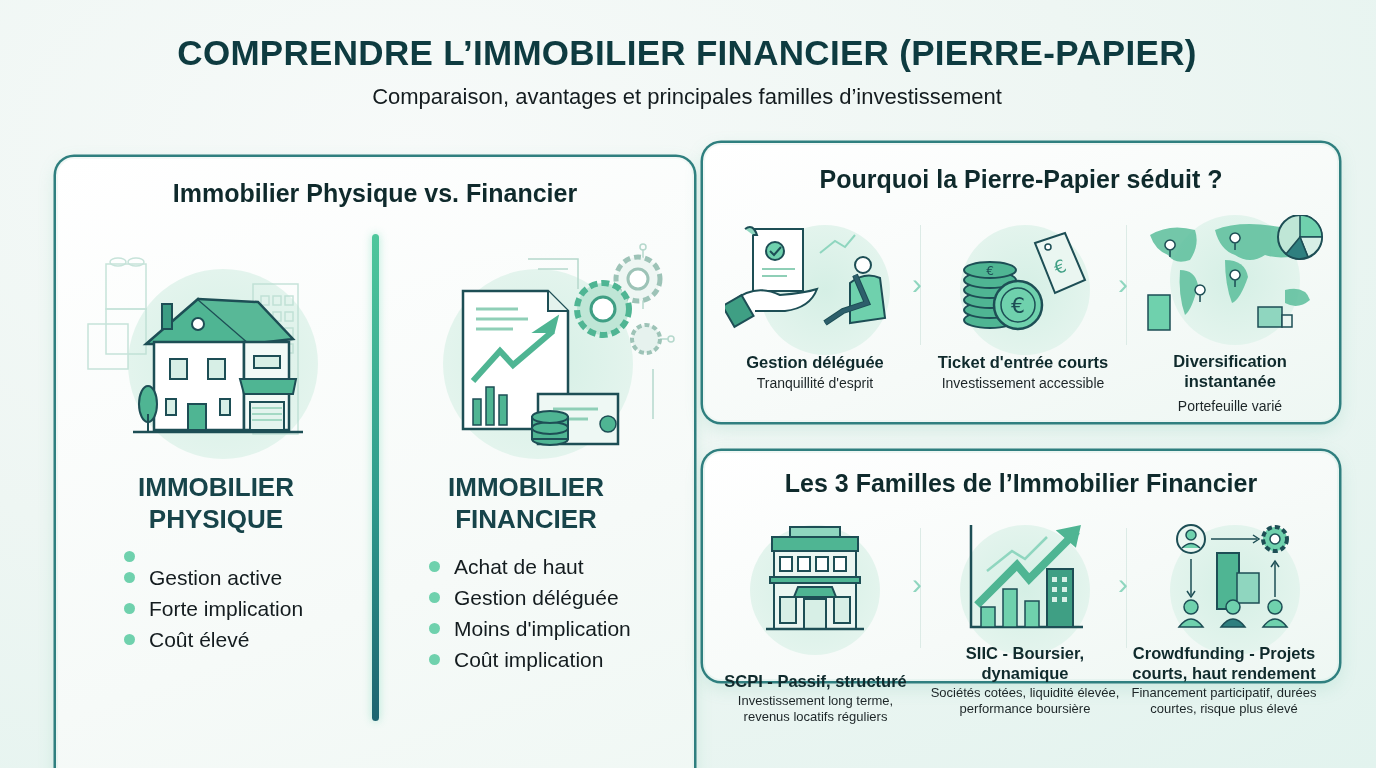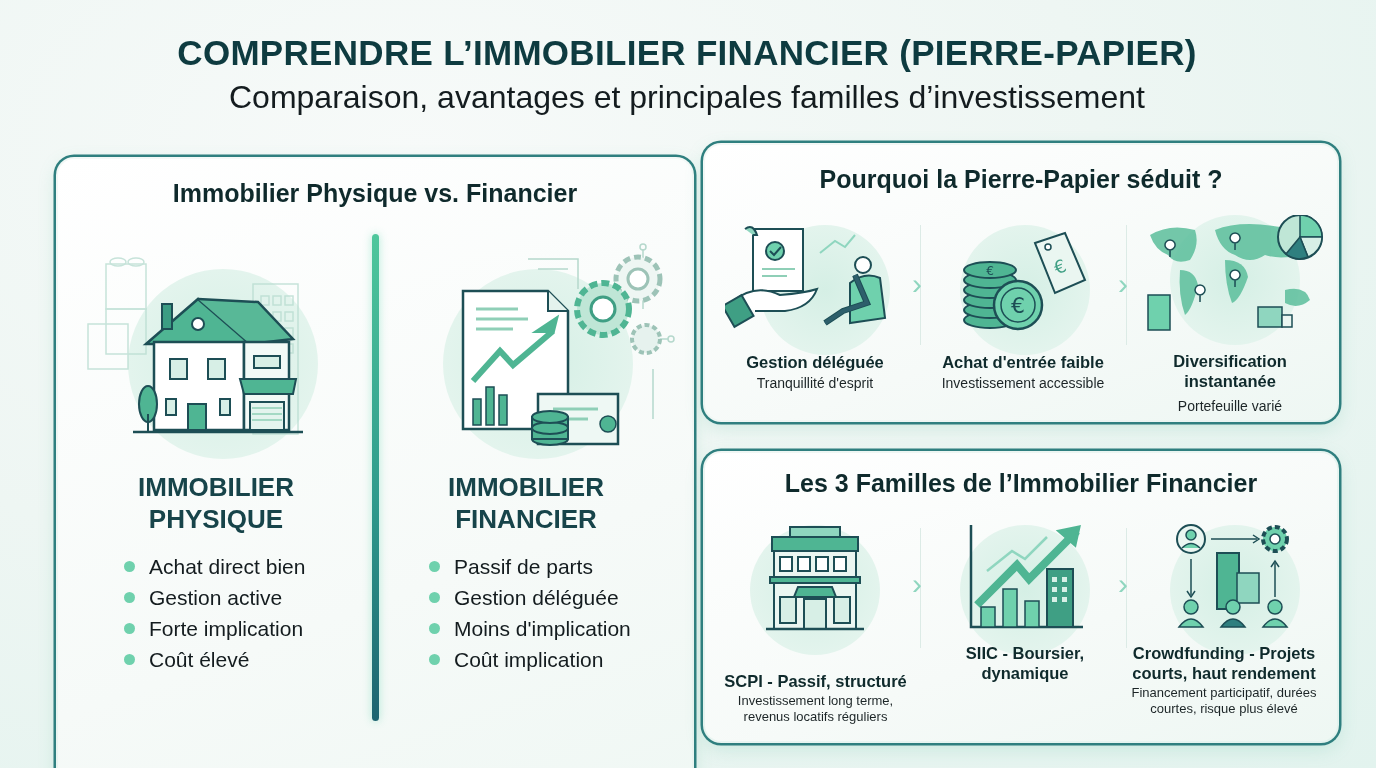--- a/index.html
+++ b/index.html
@@ -5,33 +5,33 @@
   * { box-sizing: border-box; margin: 0; padding: 0; }
   html, body { width: 1376px; height: 768px; overflow: hidden; }
   body {
     font-family: "Liberation Sans", "DejaVu Sans", sans-serif;
     background: radial-gradient(ellipse at 30% 20%, #f7faf9 0%, #eef6f3 50%, #e2f3ee 100%);
     color: #0f2a2c;
     position: relative;
   }
   .header { position: absolute; top: 30px; left: 3px; width: 1368px; text-align: center; }
   .title { font-size: 35px; font-weight: bold; color: #0e3b40; letter-spacing: 0.3px; line-height: 46px; }
-  .subtitle { font-size: 32px; color: #141c1f; margin-top: 6px; line-height: 30px; }
+  .subtitle { font-size: 22px; color: #141c1f; margin-top: 6px; line-height: 30px; }
 
   .panel {
     position: absolute;
     border-radius: 18px;
     background: linear-gradient(160deg, #ffffff 0%, #f6faf8 60%, #eef7f3 100%);
     border: 2.5px solid transparent;
     background-clip: padding-box;
     box-shadow: 0 0 0 2.5px #2f7f7f, 0 6px 18px rgba(90,190,160,0.22);
   }
   .panel.left { left: 36px; top: 157px; width: 638px; height: 706px; margin-left: 20px; }
   .panel.rt { left: 703px; top: 143px; width: 636px; height: 279px; padding-left: 37px; }
-  .panel.rb { left: 703px; top: 451px; width: 636px; height: 292px; padding-left: 32px; }
+  .panel.rb { left: 703px; top: 451px; width: 636px; height: 230px; padding-left: 32px; }
   .panel-title { position: absolute; left: 0; width: 100%; text-align: center; font-weight: bold; font-size: 25px; color: #0f2a2c; }
 
   .divider {
     position: absolute; left: 314px; top: 75px; width: 7px; height: 487px; border-radius: 4px;
     background: linear-gradient(180deg, #4ec79c 0%, #2f9a8c 55%, #1d6470 100%);
     box-shadow: 0 0 8px rgba(90,210,170,0.45);
   }
   .illus { position: absolute; }
   .circle-bg { position: absolute; border-radius: 50%; background: radial-gradient(circle, #d5efe5 0%, #e3f4ed 70%, rgba(230,245,240,0) 100%); }
 
@@ -131,21 +131,20 @@
     </g>
   </svg>
 
   <div class="col-title" style="left:8px;top:312px;">
     <div>IMMOBILIER</div>
     <div>PHYSIQUE</div>
   </div>
   <ul class="bullets" style="left:66px;top:392px;">
     <li>
         <span class="dot"></span>
-        <span>Achat direct bien</span>
       </li>
     <li>
         <span class="dot"></span>
         <span>Gestion active</span>
       </li>
     <li>
         <span class="dot"></span>
         <span>Forte implication</span>
       </li>
     <li>
@@ -154,21 +153,21 @@
       </li>
   </ul>
 
   <div class="col-title" style="left:318px;top:312px;">
     <div>IMMOBILIER</div>
     <div>FINANCIER</div>
   </div>
   <ul class="bullets" style="left:371px;top:392px;">
     <li>
         <span class="dot"></span>
-        <span>Passif de parts</span>
+        <span>Achat de haut</span>
       </li>
     <li>
         <span class="dot"></span>
         <span>Gestion déléguée</span>
       </li>
     <li>
         <span class="dot"></span>
         <span>Moins d'implication</span>
       </li>
     <li>
@@ -218,21 +217,21 @@
     </g>
     <text x="30" y="50" font-size="12" text-anchor="middle" fill="#1d4e55" font-family="DejaVu Sans, sans-serif">€</text>
     <circle cx="58" cy="80" r="24" fill="#6fd1ad" stroke="#1d4e55" stroke-width="2.5"></circle>
     <circle cx="58" cy="80" r="17" fill="none" stroke="#1d4e55" stroke-width="1.5"></circle>
     <text x="58" y="88" font-size="22" text-anchor="middle" fill="#1d4e55" font-family="DejaVu Sans, sans-serif">€</text>
     <path d="M75 18 L105 8 L125 55 L95 68 Z" fill="#eaf6f1" stroke="#1d4e55" stroke-width="2"></path>
     <circle cx="88" cy="22" r="3" fill="#fff" stroke="#1d4e55" stroke-width="1.5"></circle>
     <text x="100" y="48" font-size="18" text-anchor="middle" fill="#3f9f84" font-family="DejaVu Sans, sans-serif" transform="rotate(-22 100 42)">€</text>
   </svg>
   <div class="feat" style="left:218px;top:207px;width:200px;">
-    <div class="feat-title">Achat d'entrée faible</div>
+    <div class="feat-title">Ticket d'entrée courts</div>
     <div class="feat-sub">Investissement accessible</div>
   </div>
 
   <div class="circle-bg" style="left:465px;top:70px;width:130px;height:130px;"></div>
   <svg class="illus" style="left:435px;top:70px;" width="190" height="120" viewBox="0 0 190 120">
     <g fill="#5cbf9c" opacity="0.85">
       <path d="M10 20 Q30 8 55 15 Q60 30 50 45 Q35 50 28 40 Q15 35 10 20 Z"></path>
       <path d="M40 55 Q55 55 58 70 Q52 95 45 100 Q38 80 40 55 Z"></path>
       <path d="M75 15 Q100 5 140 12 Q165 20 160 40 Q140 45 125 40 Q110 50 95 40 Q80 35 75 15 Z"></path>
       <path d="M85 45 Q105 45 108 62 Q100 85 92 88 Q85 70 85 45 Z"></path>
@@ -303,20 +302,21 @@
         <rect x="85" y="56" width="5" height="5"></rect>
         <rect x="95" y="56" width="5" height="5"></rect>
         <rect x="85" y="66" width="5" height="5"></rect>
         <rect x="95" y="66" width="5" height="5"></rect>
         <rect x="85" y="76" width="5" height="5"></rect>
         <rect x="95" y="76" width="5" height="5"></rect>
       </g>
   </svg>
   <div class="feat" style="left:215px;top:190px;width:210px;">
     <div class="feat-title" style="padding:0 40px;">SIIC - Boursier, dynamique</div>
+    <div class="feat-sub" style="font-size:13px;line-height:16px;padding:0 10px;">Sociétés cotées, liquidité élevée, performance boursière</div>
   </div>
 
   <div class="circle-bg" style="left:465px;top:72px;width:130px;height:130px;"></div>
   <svg class="illus" style="left:470px;top:70px;" width="120" height="110" viewBox="0 0 120 110">
     <circle cx="16" cy="16" r="14" fill="#eaf6f1" stroke="#1d4e55" stroke-width="2"></circle>
     <circle cx="16" cy="12" r="5" fill="#6fd1ad" stroke="#1d4e55" stroke-width="1.5"></circle>
     <path d="M7 25 Q16 16 25 25" fill="#6fd1ad" stroke="#1d4e55" stroke-width="1.5"></path>
     <path d="M36 16 H82" stroke="#1d4e55" stroke-width="1.5"></path>
       <path d="M78 12 L84 16 L78 20" fill="none" stroke="#1d4e55" stroke-width="1.5"></path>
     <circle cx="100" cy="16" r="12" fill="#6fd1ad" stroke="#1d4e55" stroke-width="4" stroke-dasharray="5 3"></circle>

